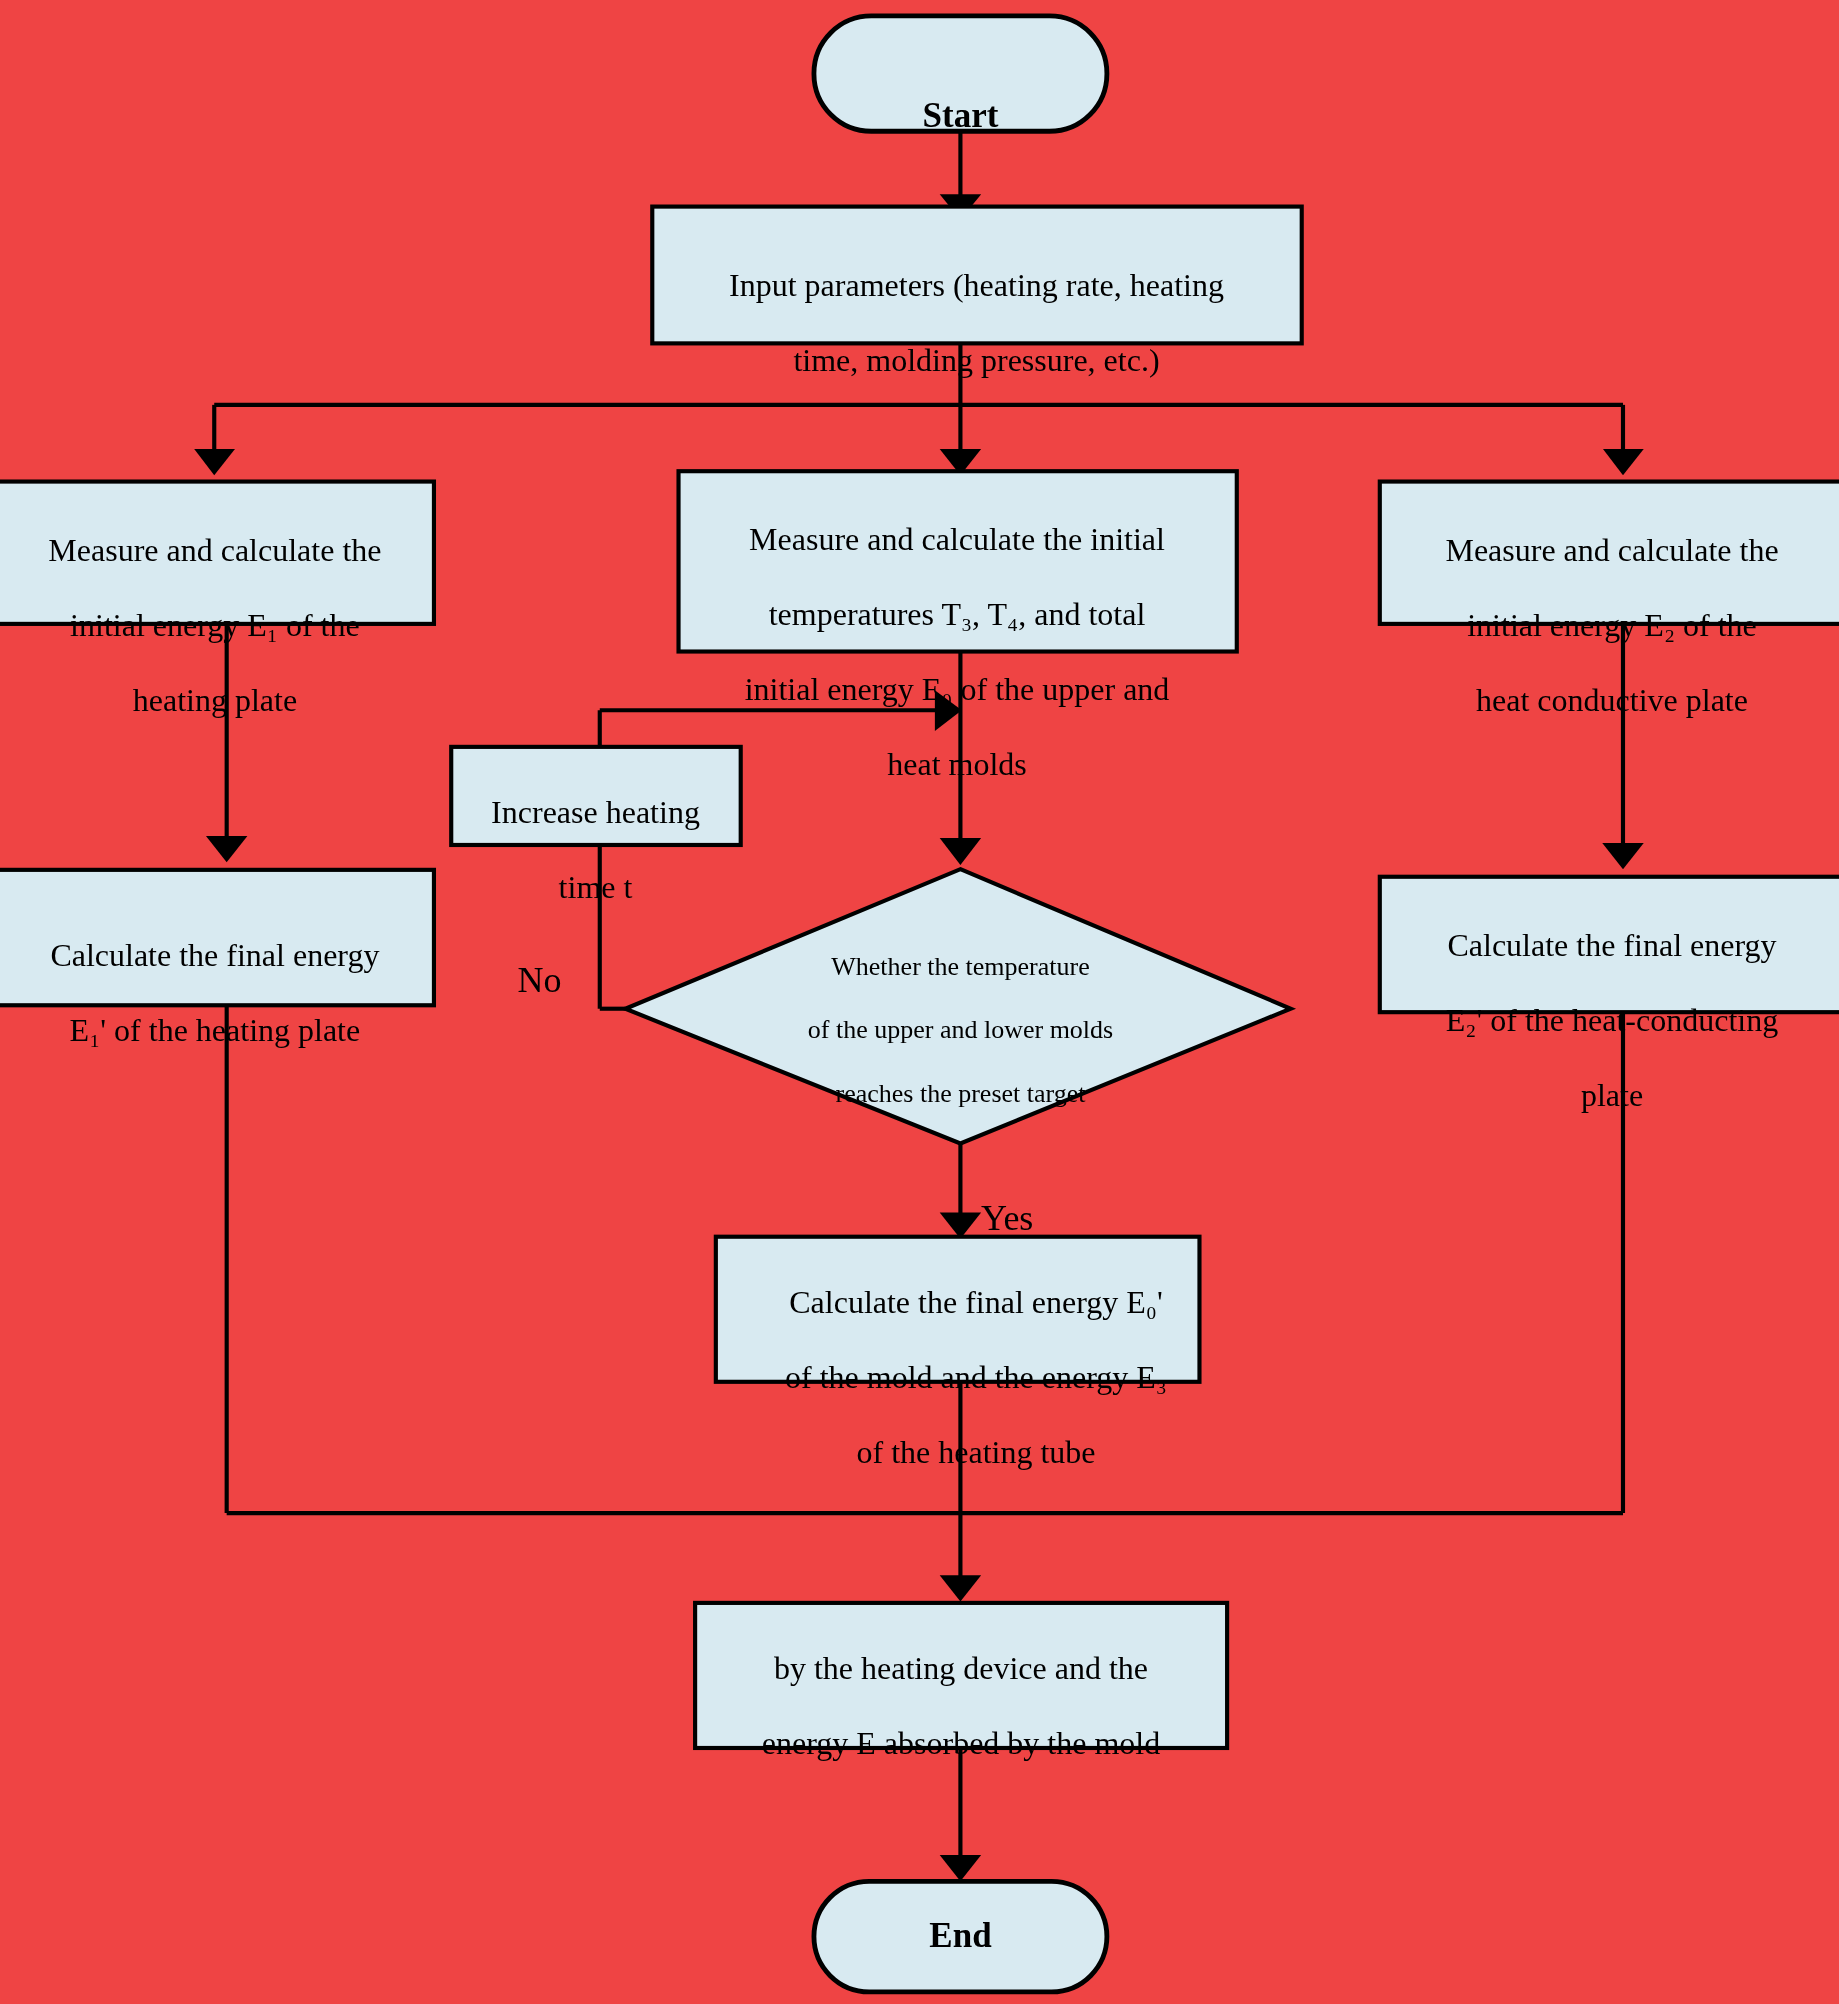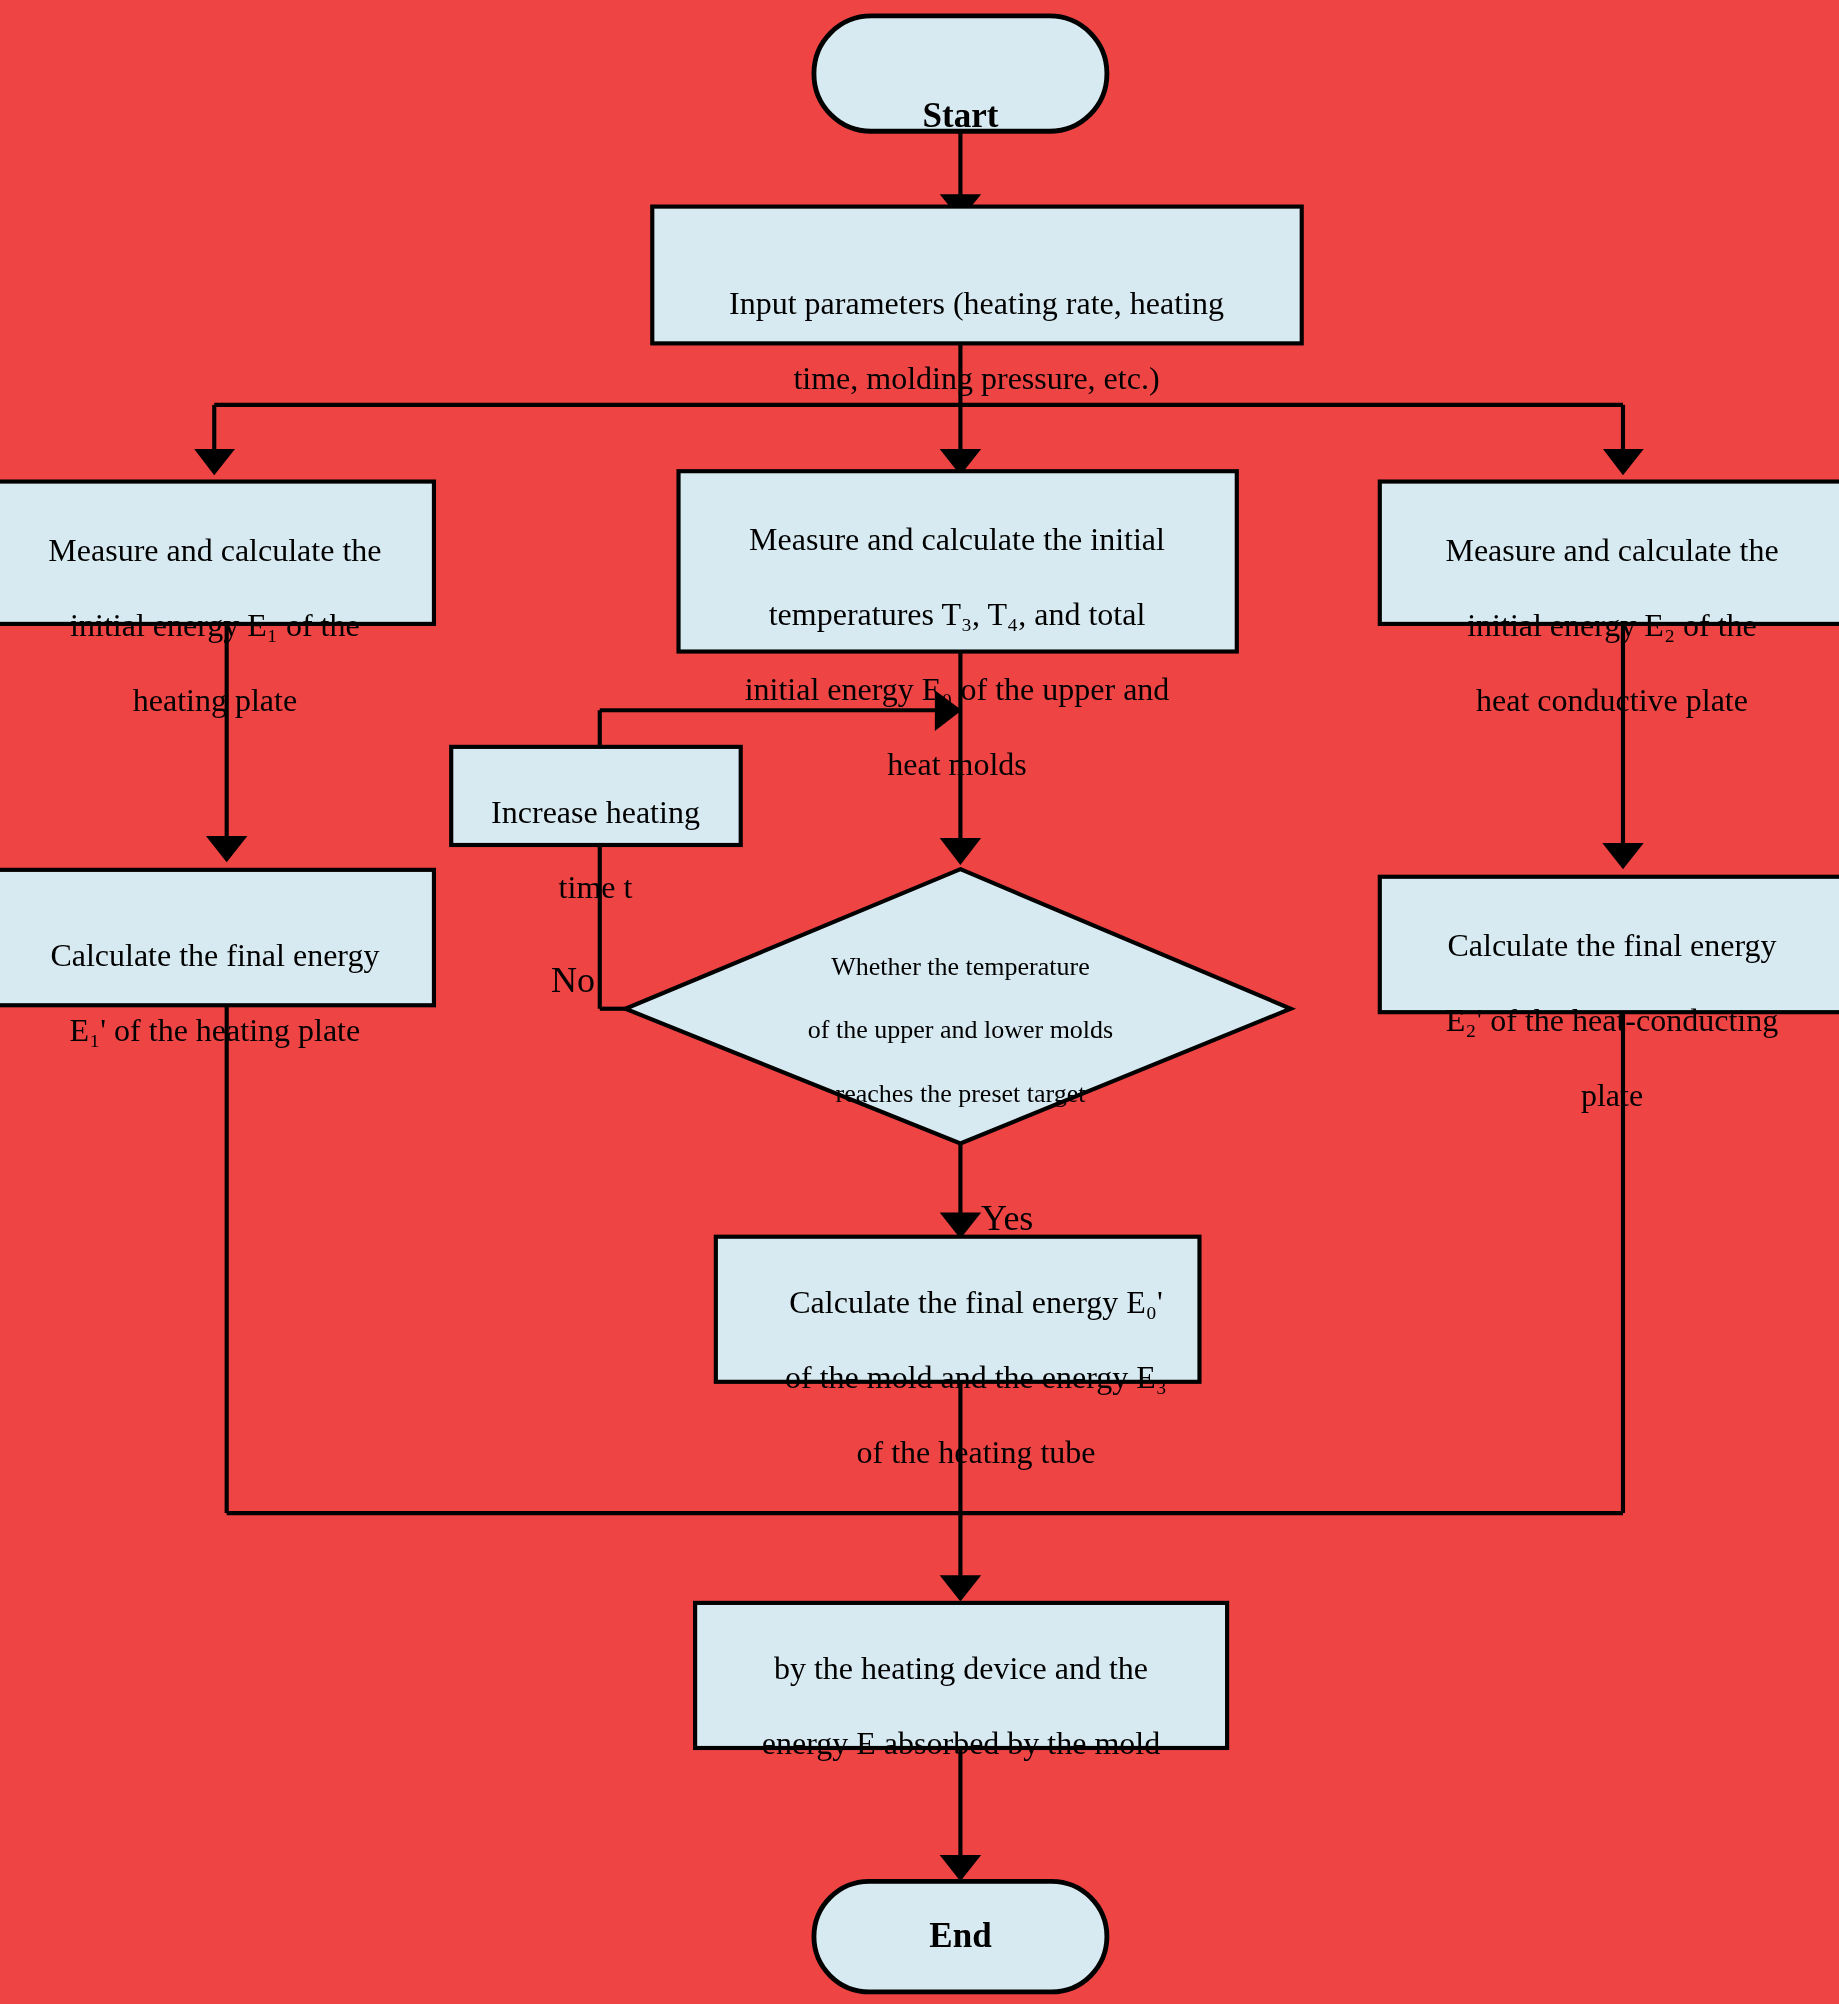--- a/index.html
+++ b/index.html
@@ -56,21 +56,20 @@
   }
   .label-body {
     font-size: 32px;
   }
   .label-terminal {
     font-weight: bold;
     font-size: 35px;
   }
   .label-edge {
     font-size: 36px;
-    text-align: right;
   }
   .label-diamond {
     font-size: 26px;
     line-height: 1.22;
   }
   .nowrap { white-space: nowrap; }
 </style>
 </head>
 <body>
 
@@ -160,21 +159,21 @@
 
     <rect class="node-shape" x="1006" y="2320" width="770" height="210" fill="#d8eaf1" stroke="#000000"></rect>
 
     <rect class="node-shape-terminal" x="1178" y="2723" width="424" height="160" rx="80" ry="80" fill="#d8eaf1" stroke="#000000"></rect>
   </svg>
 
   <div class="node-label label-terminal" style="left:814px; top:55px; width:293px;">
     <span>Start</span>
   </div>
 
-  <div class="node-label label-body" style="left:652px; top:248px; width:649px;">
+  <div class="node-label label-body" style="left:652px; top:230px; width:649px;">
     <div>Input parameters (heating rate, heating</div>
     <div>time, molding pressure, etc.)</div>
   </div>
 
   <div class="node-label label-body" style="left:-4.1px; top:495px; width:438px;">
     <div>Measure and calculate the</div>
     <div>initial energy E₁ of the</div>
     <div>heating plate</div>
   </div>
 

